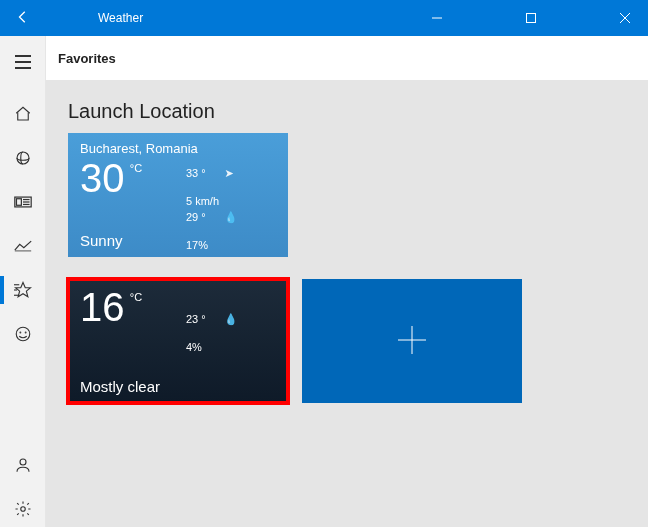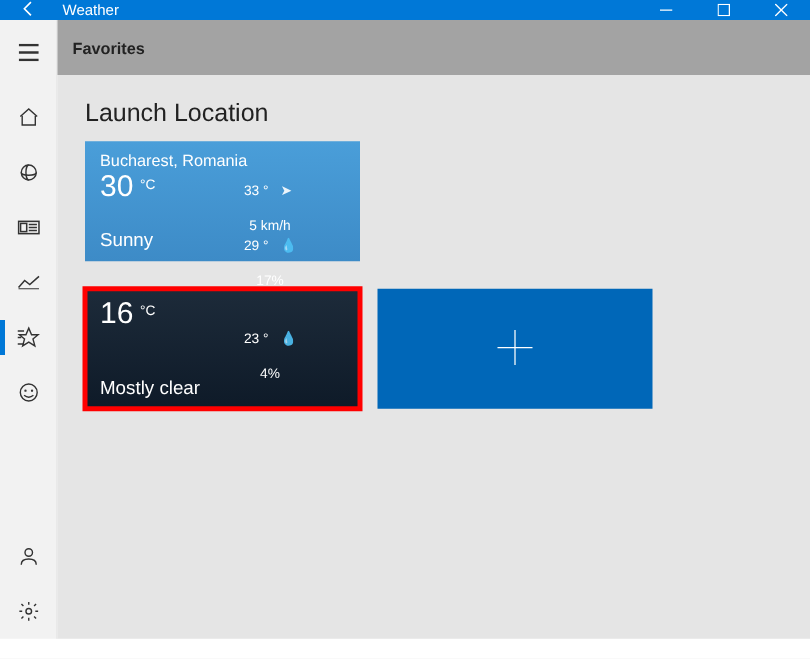--- a/index.html
+++ b/index.html
@@ -1,47 +1,47 @@
 <!DOCTYPE html>
 <html><head>
 <meta charset="utf-8">
 <style>
   * { box-sizing: border-box; margin: 0; padding: 0; }
   body { font-family: "Segoe UI", Arial, sans-serif; background: #fff; width: 648px; height: 527px; overflow: hidden;}
   
-  .titlebar { background:#0078d7; height:16px; display:flex; align-items:center; color:#fff; }
+  .titlebar { background:#0078d7; height:36px; display:flex; align-items:center; color:#fff;gap:48px; }
   .titlebar .back { width:46px; text-align:center; font-size:14px; }
   .titlebar .title { flex:1; font-size:12px; padding-left:4px; }
   .winbtn { width:46px; height:32px; display:flex; align-items:center; justify-content:center; }
   .winbtn svg { width:10px; height:10px; stroke:#fff; fill:none; stroke-width:1; }
 
   
   .pagewrap { display:flex; height:calc(527px - 32px); }
   .sidebar { width:46px; background:#f2f2f2; display:flex; flex-direction:column; align-items:center; padding-top:4px; border-right:1px solid #e6e6e6;}
   .sbtn { width:46px; height:44px; display:flex; align-items:center; justify-content:center; color:#333; font-size:16px; position:relative;}
   .sbtn.active::before { content:""; position:absolute; left:0; top:8px; bottom:8px; width:4px; background:#0078d7;}
   .sidebar .spacer { flex:1; }
 
   .content { flex:1; display:flex; flex-direction:column; background:#e5e5e5;}
-  .subhdr { height:44px; background:#a3a3a3; display:flex; align-items:center; padding-left:12px; font-weight:700; font-size:13px; color:#222;}
+  .subhdr { height:44px; background:#ffffff; display:flex; align-items:center; padding-left:12px; font-weight:700; font-size:13px; color:#222;}
   .scroll { flex:1; padding:20px 22px; overflow:auto; }
   h2.sec { font-weight:400; font-size:20px; color:#222; margin-bottom:10px; }
 
   .tile-row { display:flex; gap:14px; margin-bottom:22px;}
-  .tile { width:220px; height:96px; color:#fff; padding:8px 12px; position:relative; font-size:12px; }
+  .tile { width:220px; height:124px; color:#fff; padding:8px 12px; position:relative; font-size:12px; }
   .tile.launch { background:linear-gradient(180deg,#4a9ed9,#3d8bc7); }
   .tile.fav { background:linear-gradient(180deg,#1d2b3a,#0e1a28); outline:4px solid #ff0000; outline-offset:-2px;}
   .tile.add { background:#0067b8; display:flex; align-items:center; justify-content:center; }
   .plus svg { width:36px; height:36px; stroke:#fff; stroke-width:1; fill:none;}
   .loc { font-size:13px; margin-bottom:2px;}
-  .big { font-size:24px; font-weight:300; line-height:1; display:inline-block;}
+  .big { font-size:40px; font-weight:300; line-height:1; display:inline-block;}
   .unit { font-size:11px; vertical-align:top; display:inline-block; margin-top:4px; margin-left:2px;}
   .cond { font-size:15px; position:absolute; bottom:8px; left:12px;}
   .stats { position:absolute; left:118px; top:32px; font-size:11px; line-height:16px;}
-  .stats span{ display:inline-block;text-align:center; }
+  .stats span{ display:inline-block; }
   .hi,.lo{ width:38px; }
   .wind,.precip{ width:60px;margin-top:12px; }
   .wicon{ display:inline-block; width:10px; text-align:center; margin-right:2px; opacity:.9;}
 </style>
 </head>
 <body>
 
 <div class="titlebar">
   <div class="back">
     <svg viewBox="0 0 16 16" width="14" height="14">

